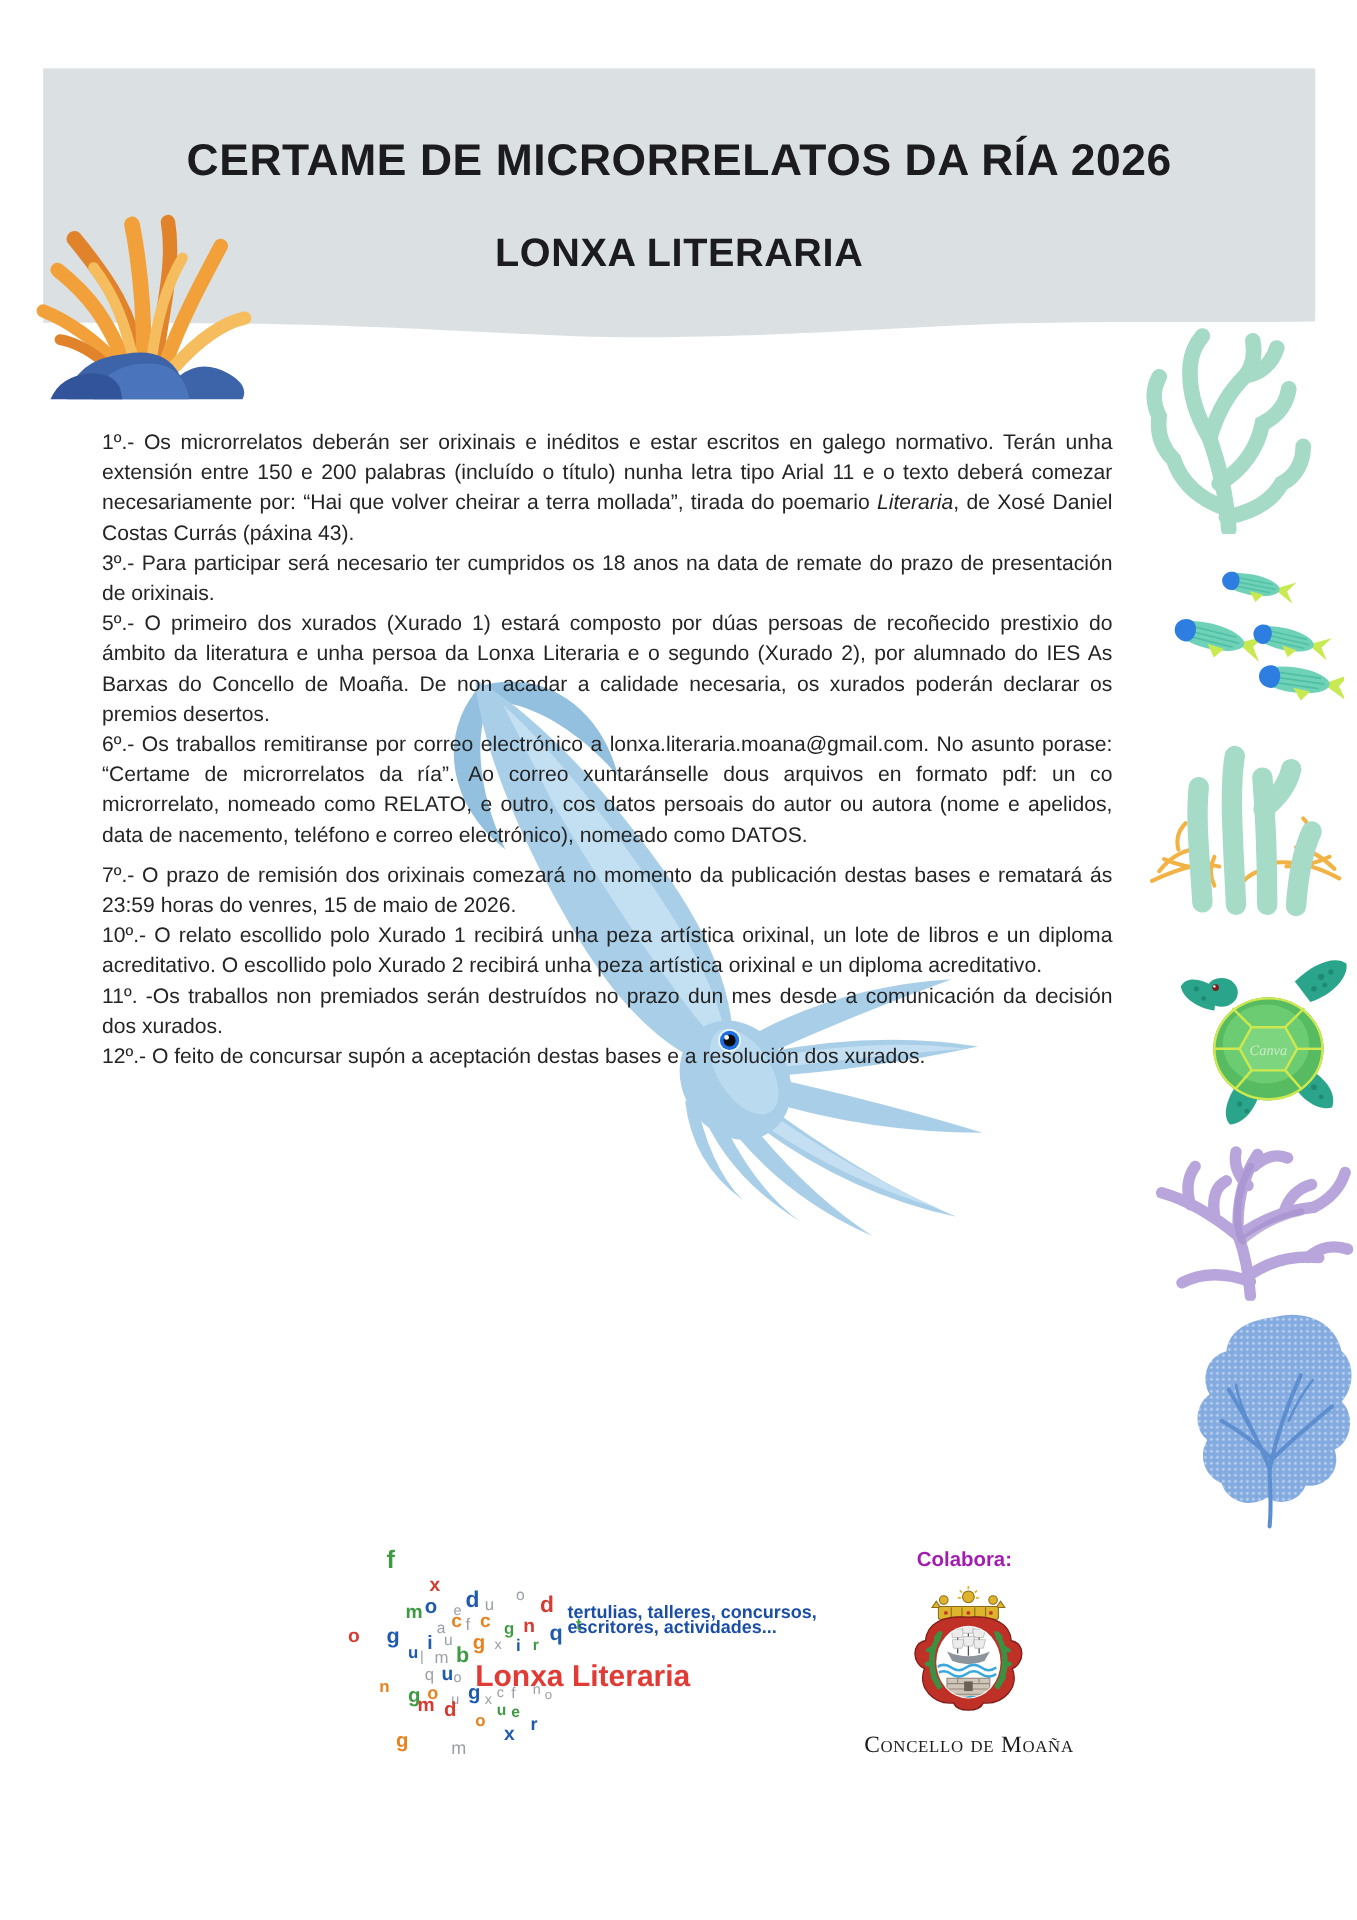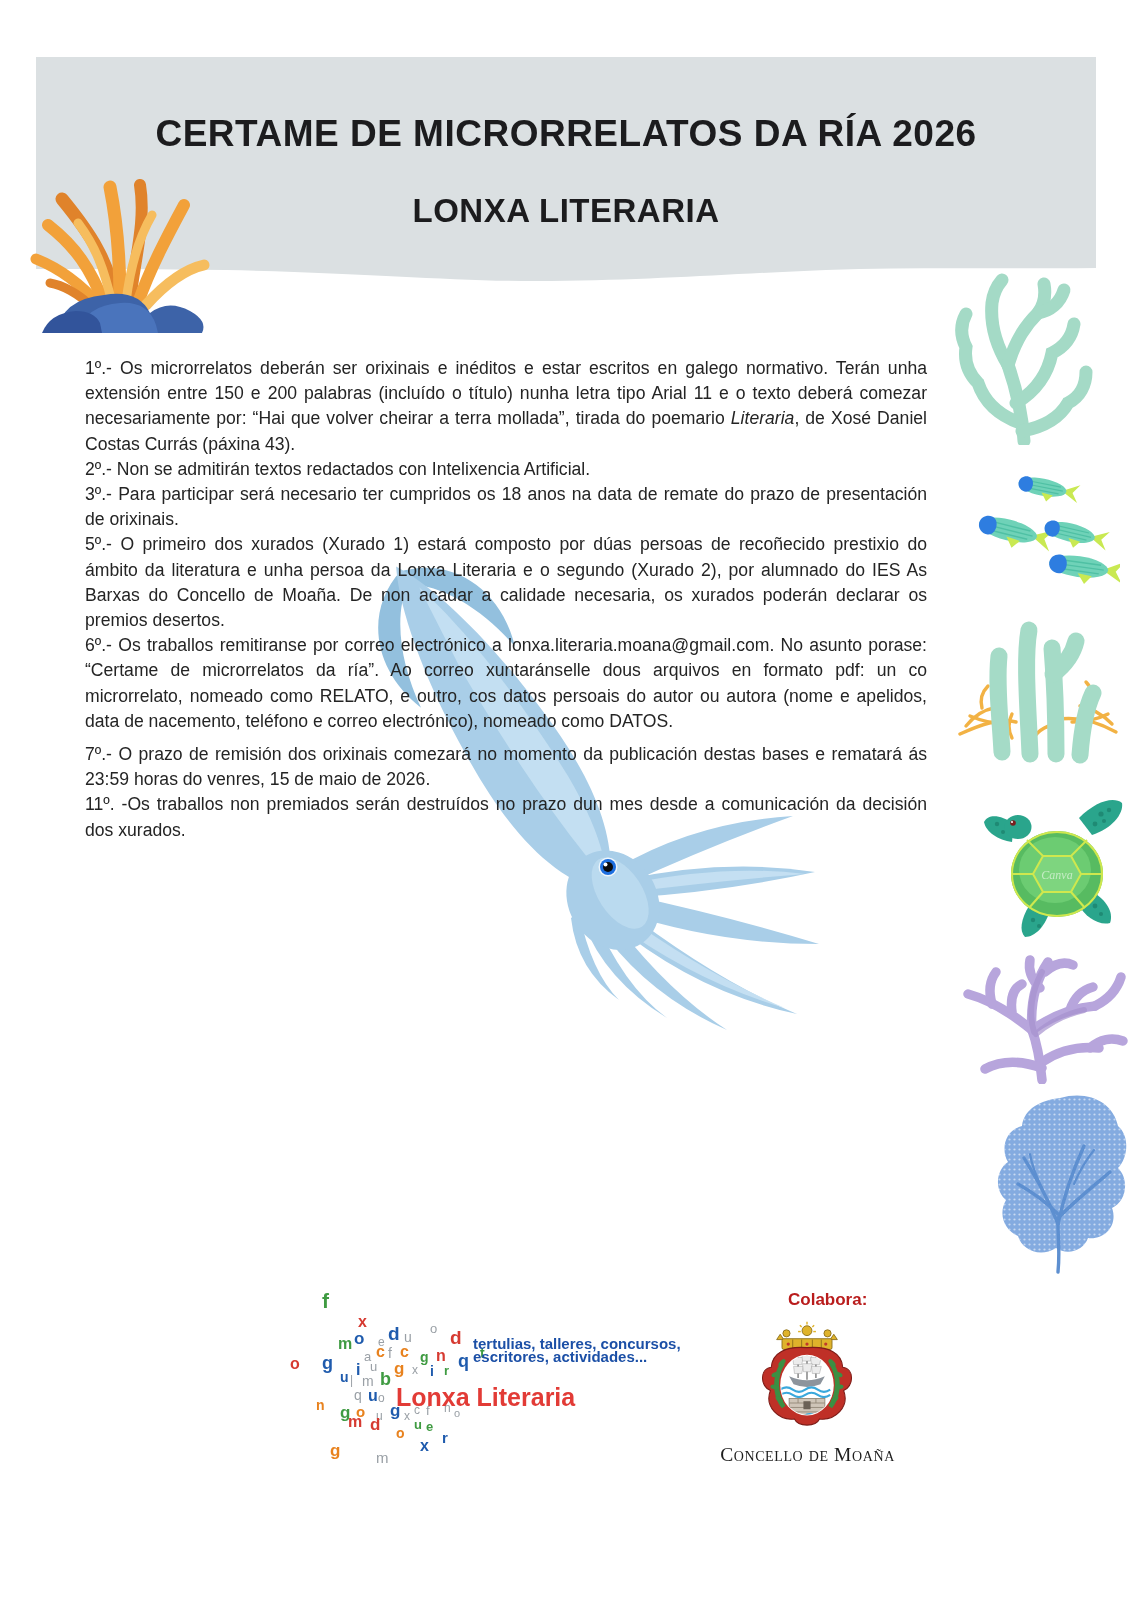--- a/index.html
+++ b/index.html
@@ -30,21 +30,21 @@
   .tube-coral{left:952px;top:612px;width:172px;height:152px;}
   .turtle{left:983px;top:788px;width:142px;height:152px;}
   .purple-coral{left:950px;top:942px;width:182px;height:142px;}
   .blue-fan{left:988px;top:1088px;width:148px;height:188px;}
   
   .letter-cloud{left:278px;top:1262px;width:220px;height:218px;z-index:2;}
   .letter-cloud .cl{position:absolute;line-height:1;}
   .lonxa-name{left:396px;top:1383px;font-size:25px;font-weight:bold;color:#e23b36;z-index:3;}
   .lonxa-tagline{left:473px;top:1337px;font-size:15px;font-weight:bold;color:#1b4fa6;
     line-height:13px;z-index:3;}
-  .colabora{left:764px;top:1290px;font-size:17px;font-weight:bold;color:#b91c1c;z-index:2;margin-left:24px;}
+  .colabora{left:764px;top:1290px;font-size:17px;font-weight:bold;color:#a21caf;z-index:2;}
   .crest{left:757px;top:1314px;width:100px;height:128px;z-index:2;}
   .council{left:710px;top:1444px;width:195px;text-align:center;
     font-family:"Liberation Serif",serif;font-variant:small-caps;font-size:19.5px;
     letter-spacing:.6px;color:#1d1d1d;z-index:2;}
 </style>
 </head>
 <body>
 
 <div class="abs banner"></div>
 <svg class="abs banner-wave" viewBox="0 0 1060 26" preserveAspectRatio="none">
@@ -66,26 +66,27 @@
     <path d="M106,129 C110,96 118,66 132,42" stroke="#f6bd5e" stroke-width="9"></path>
     <path d="M72,134 C58,120 42,112 30,110" stroke="#e0832b" stroke-width="9"></path>
   </g>
   <path d="M36,160 Q42,126 84,122 Q118,116 130,140 Q148,126 170,138 Q188,148 182,160 Z" fill="#3d63a8"></path>
   <path d="M58,160 Q66,132 100,130 Q128,128 136,152 L138,160 Z" fill="#4a74bc"></path>
   <path d="M22,160 Q30,140 56,138 Q74,138 80,150 L82,160 Z" fill="#32549b"></path>
 </svg>
 
 <div class="abs rules">
   <p><span>1º.- Os microrrelatos deberán ser orixinais e inéditos e estar escritos en galego normativo. Terán unha extensión entre 150 e 200 palabras (incluído o título) nunha letra tipo Arial 11 e o texto deberá comezar necesariamente por: “Hai que volver cheirar a terra mollada”, tirada do poemario </span><i>Literaria</i><span>, de Xosé Daniel Costas Currás (páxina 43).</span></p>
-  <p><span>2º.- Non se admitirán textos redactados con Intelixencia Artificial.</span></p>
   <p><span>3º.- Para participar será necesario ter cumpridos os 18 anos na data de remate do prazo de presentación de orixinais.</span></p>
   <p><span>5º.- O primeiro dos xurados (Xurado 1) estará composto por dúas persoas de recoñecido prestixio do ámbito da literatura e unha persoa da Lonxa Literaria e o segundo (Xurado 2), por alumnado do IES As Barxas do Concello de Moaña. De non acadar a calidade necesaria, os xurados poderán declarar os premios desertos.</span></p>
   <p><span>6º.- Os traballos remitiranse por correo electrónico a lonxa.literaria.moana@gmail.com. No asunto porase: “Certame de microrrelatos da ría”. Ao correo xuntaránselle dous arquivos en formato pdf: un co microrrelato, nomeado como RELATO, e outro, cos datos persoais do autor ou autora (nome e apelidos, data de nacemento, teléfono e correo electrónico), nomeado como DATOS.</span></p>
   <p class="gap"><span>7º.- O prazo de remisión dos orixinais comezará no momento da publicación destas bases e rematará ás 23:59 horas do venres, 15 de maio de 2026.</span></p>
+  <p><span>10º.- O relato escollido polo Xurado 1 recibirá unha peza artística orixinal, un lote de libros e un diploma acreditativo. O escollido polo Xurado 2 recibirá unha peza artística orixinal e un diploma acreditativo.</span></p>
   <p><span>11º. -Os traballos non premiados serán destruídos no prazo dun mes desde a comunicación da decisión dos xurados.</span></p>
+  <p><span>12º.- O feito de concursar supón a aceptación destas bases e a resolución dos xurados.</span></p>
 </div>
 
 <svg class="abs squid" viewBox="0 0 470 510">
   <g fill="#a9cee8">
     <path d="M252,318 Q330,272 428,266 Q340,298 258,336 Z"></path>
     <path d="M258,330 Q360,308 450,322 Q358,342 260,348 Z"></path>
     <path d="M260,344 Q370,368 454,394 Q352,394 256,362 Z"></path>
     <path d="M254,356 Q350,430 432,464 Q330,442 246,372 Z"></path>
     <path d="M242,362 Q300,440 362,480 Q280,444 232,374 Z"></path>
     <path d="M228,364 Q258,436 302,468 Q240,430 218,372 Z"></path>

